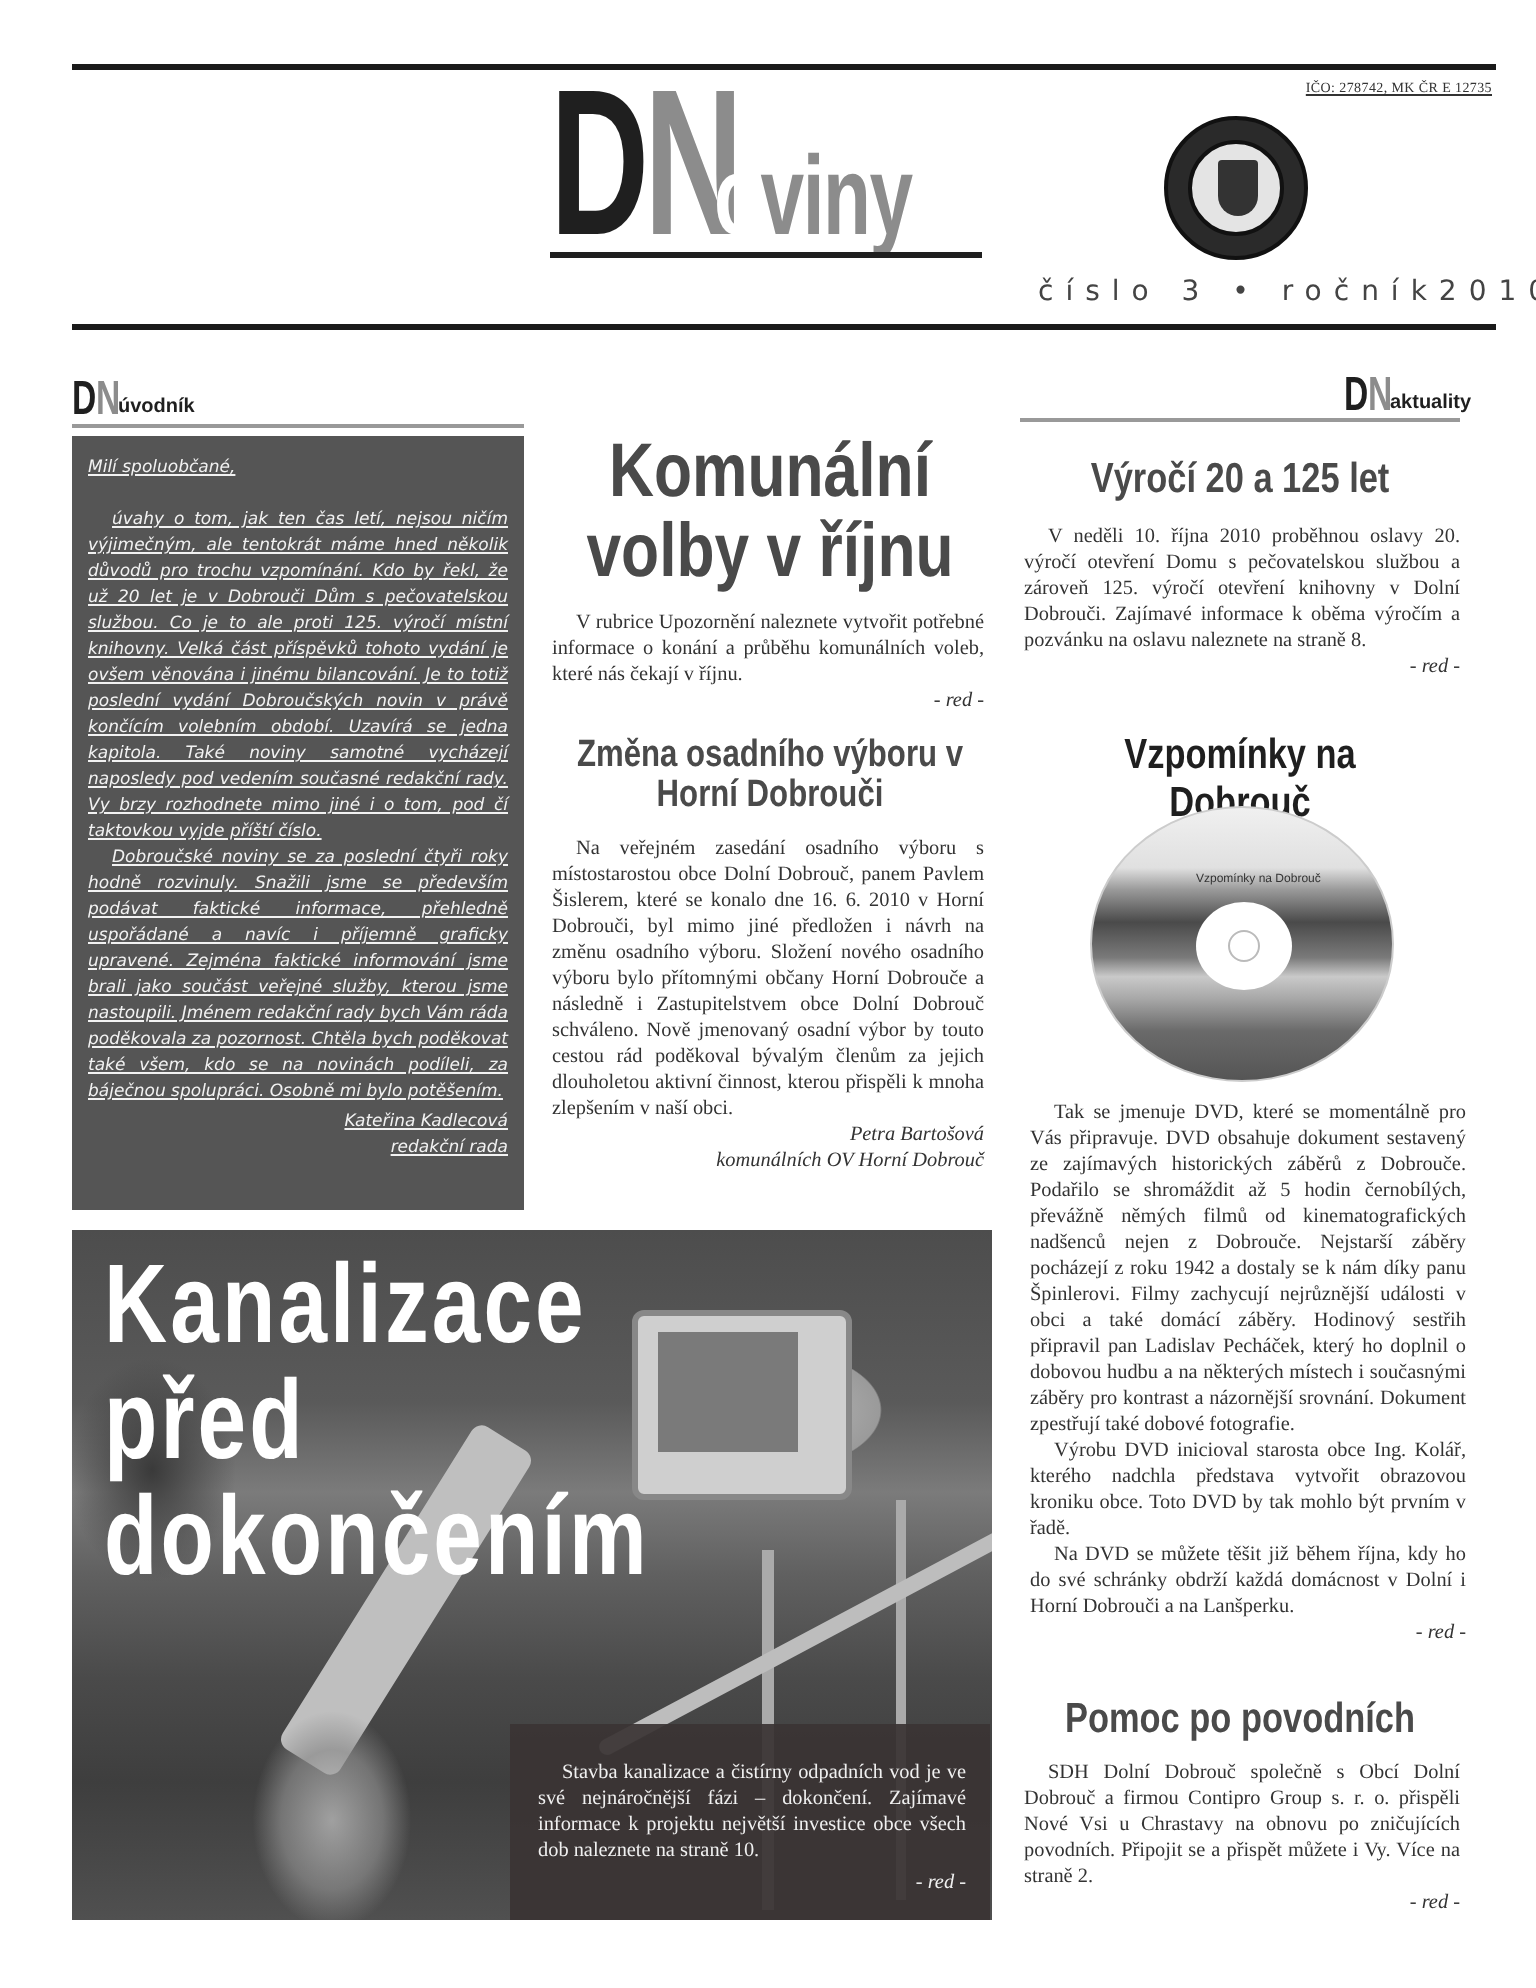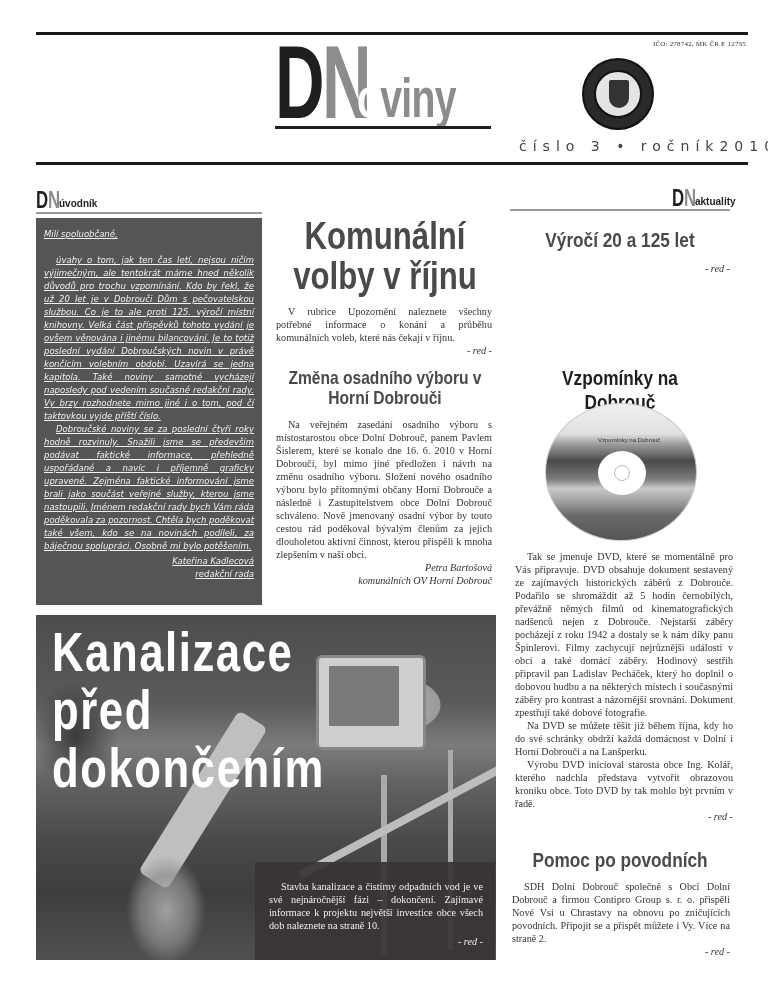--- a/index.html
+++ b/index.html
@@ -2,21 +2,21 @@
 <html><head>
 <meta charset="utf-8">
 <style>
   * { box-sizing: border-box; margin: 0; padding: 0; }
   html, body { width: 768px; height: 994px; background: #ffffff; overflow: hidden; }
   body { position: relative; font-family: "Liberation Serif", serif; color: #222; }
 
   .rule-top { position: absolute; left: 36px; top: 32px; width: 712px; height: 3px; background: #1a1a1a; }
   .rule-mid { position: absolute; left: 36px; top: 162px; width: 712px; height: 3px; background: #1a1a1a; }
 
-  .icoline { position: absolute; right: 22px; top: 40px; font-size: 7px; color: #333; letter-spacing: 0.2px; }
+  .icoline { position: absolute; right: 22px; top: 40px; font-size: 7px; color: #333; letter-spacing: 0.2px; text-decoration: underline; }
 
   
   .logo { position: absolute; left: 275px; top: 40px; width: 220px; height: 120px; }
   .logo-d { position: absolute; left: 0; top: 0; font-family: "Liberation Sans", sans-serif; font-weight: bold; font-size: 104px; line-height: 84px; color: #1f1f1f; transform: scaleX(0.66); transform-origin: left top; letter-spacing: -2px; }
   .logo-n { position: absolute; left: 47px; top: 0; font-family: "Liberation Sans", sans-serif; font-weight: bold; font-size: 104px; line-height: 84px; color: #8c8c8c; transform: scaleX(0.66); transform-origin: left top; }
   .logo-oviny { position: absolute; left: 82px; top: 32px; font-family: "Liberation Sans", sans-serif; font-weight: bold; font-size: 56px; line-height: 52px; color: #8c8c8c; transform: scaleX(0.7); transform-origin: left top; letter-spacing: -1px; }
   .logo-oviny .o { color: #ffffff; -webkit-text-stroke: 0; background: transparent; }
   .logo-rule { position: absolute; left: 0; top: 86px; width: 216px; height: 3px; background: #1f1f1f; }
   .logo-sub { position: absolute; left: 0; top: 90px; font-family: "DejaVu Sans", sans-serif; font-size: 21px; color: #333; letter-spacing: 0.2px; white-space: nowrap; }
 
@@ -123,47 +123,48 @@
 <div class="editorial">
   <div class="greet">Milí spoluobčané,</div>
   <p>úvahy o tom, jak ten čas letí, nejsou ničím výjimečným, ale tentokrát máme hned několik důvodů pro trochu vzpomínání. Kdo by řekl, že už 20 let je v Dobrouči Dům s pečovatelskou službou. Co je to ale proti 125. výročí místní knihovny. Velká část příspěvků tohoto vydání je ovšem věnována i jinému bilancování. Je to totiž poslední vydání Dobroučských novin v právě končícím volebním období. Uzavírá se jedna kapitola. Také noviny samotné vycházejí naposledy pod vedením současné redakční rady. Vy brzy rozhodnete mimo jiné i o tom, pod čí taktovkou vyjde příští číslo.</p>
   <p>Dobroučské noviny se za poslední čtyři roky hodně rozvinuly. Snažili jsme se především podávat faktické informace, přehledně uspořádané a navíc i příjemně graficky upravené. Zejména faktické informování jsme brali jako součást veřejné služby, kterou jsme nastoupili. Jménem redakční rady bych Vám ráda poděkovala za pozornost. Chtěla bych poděkovat také všem, kdo se na novinách podíleli, za báječnou spolupráci. Osobně mi bylo potěšením.</p>
   <div class="sig">Kateřina Kadlecová</div>
   <div class="sig" style="margin-top:0">redakční rada</div>
 </div>
 
 <h1 class="h-big komunalni">Komunální volby v říjnu</h1>
 <div class="body-txt t-komunalni">
-  <p>V rubrice Upozornění naleznete všechny potřebné informace o konání a průběhu komunálních voleb, které nás čekají v říjnu.</p>
+  <p>V rubrice Upozornění naleznete vytvořit potřebné informace o konání a průběhu komunálních voleb, které nás čekají v říjnu.</p>
   <div class="red">- red -</div>
 </div>
 
 <h2 class="h-big zmena">Změna osadního výboru v Horní Dobrouči</h2>
 <div class="body-txt t-zmena">
   <p>Na veřejném zasedání osadního výboru s místostarostou obce Dolní Dobrouč, panem Pavlem Šislerem, které se konalo dne 16. 6. 2010 v Horní Dobrouči, byl mimo jiné předložen i návrh na změnu osadního výboru. Složení nového osadního výboru bylo přítomnými občany Horní Dobrouče a následně i Zastupitelstvem obce Dolní Dobrouč schváleno. Nově jmenovaný osadní výbor by touto cestou rád poděkoval bývalým členům za jejich dlouholetou aktivní činnost, kterou přispěli k mnoha zlepšením v naší obci.</p>
   <div class="sigr">Petra Bartošová</div>
   <div class="sigr">komunálních OV Horní Dobrouč</div>
 </div>
 
 <h2 class="h-big vyroci">Výročí 20 a 125 let</h2>
 <div class="body-txt t-vyroci">
+  <p>V neděli 10. října 2010 proběhnou oslavy 20. výročí otevření Domu s pečovatelskou službou a zároveň 125. výročí otevření knihovny v Dolní Dobrouči. Zajímavé informace k oběma výročím a pozvánku na oslavu naleznete na straně 8.</p>
   <div class="red">- red -</div>
 </div>
 
 <h2 class="h-big vzpominky">Vzpomínky na Dobrouč</h2>
 <div class="dvd">
   <div class="dvd-label">Vzpomínky na Dobrouč</div>
   <div class="dvd-hole">
       <div class="dvd-hole-ring"></div>
     </div>
 </div>
 <div class="body-txt t-dvd">
   <p>Tak se jmenuje DVD, které se momentálně pro Vás připravuje. DVD obsahuje dokument sestavený ze zajímavých historických záběrů z Dobrouče. Podařilo se shromáždit až 5 hodin černobílých, převážně němých filmů od kinematografických nadšenců nejen z Dobrouče. Nejstarší záběry pocházejí z roku 1942 a dostaly se k nám díky panu Špinlerovi. Filmy zachycují nejrůznější události v obci a také domácí záběry. Hodinový sestřih připravil pan Ladislav Pecháček, který ho doplnil o dobovou hudbu a na některých místech i současnými záběry pro kontrast a názornější srovnání. Dokument zpestřují také dobové fotografie.</p>
+  <p>Výrobu DVD inicioval starosta obce Ing. Kolář, kterého nadchla představa vytvořit obrazovou kroniku obce. Toto DVD by tak mohlo být prvním v řadě.</p>
   <p>Na DVD se můžete těšit již během října, kdy ho do své schránky obdrží každá domácnost v Dolní i Horní Dobrouči a na Lanšperku.</p>
-  <p>Výrobu DVD inicioval starosta obce Ing. Kolář, kterého nadchla představa vytvořit obrazovou kroniku obce. Toto DVD by tak mohlo být prvním v řadě.</p>
   <div class="red">- red -</div>
 </div>
 
 <h2 class="h-big pomoc">Pomoc po povodních</h2>
 <div class="body-txt t-pomoc">
   <p>SDH Dolní Dobrouč společně s Obcí Dolní Dobrouč a firmou Contipro Group s. r. o. přispěli Nové Vsi u Chrastavy na obnovu po zničujících povodních. Připojit se a přispět můžete i Vy. Více na straně 2.</p>
   <div class="red">- red -</div>
 </div>
 
 <div class="photo">

